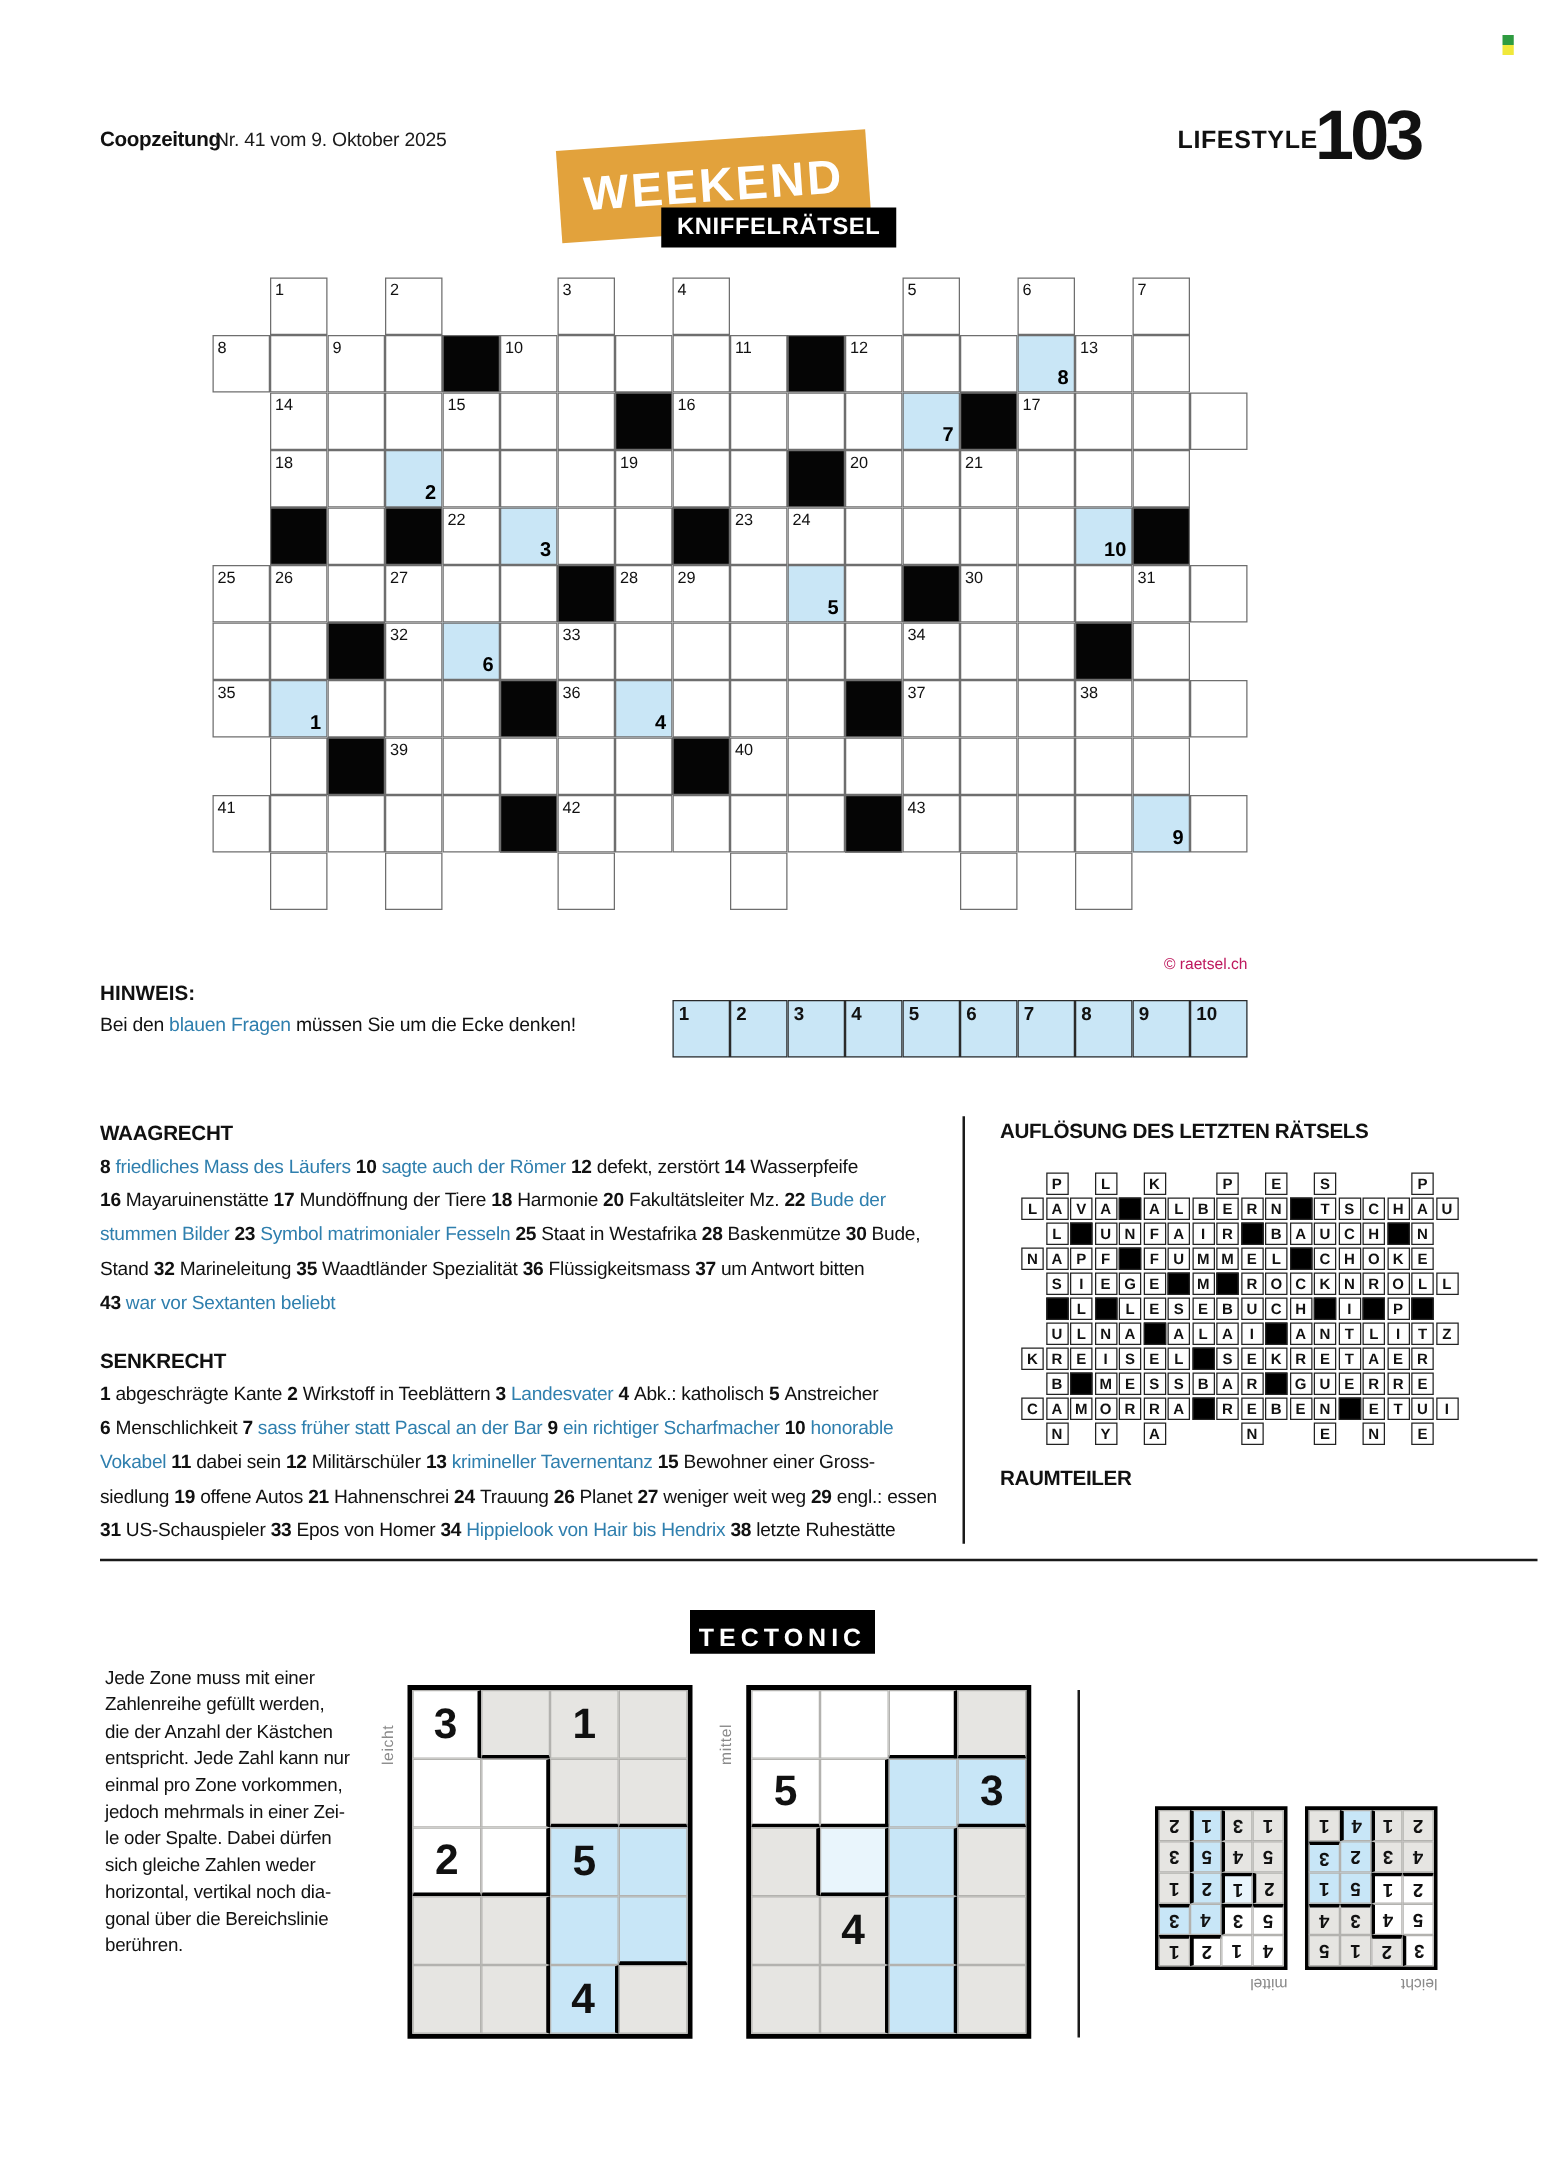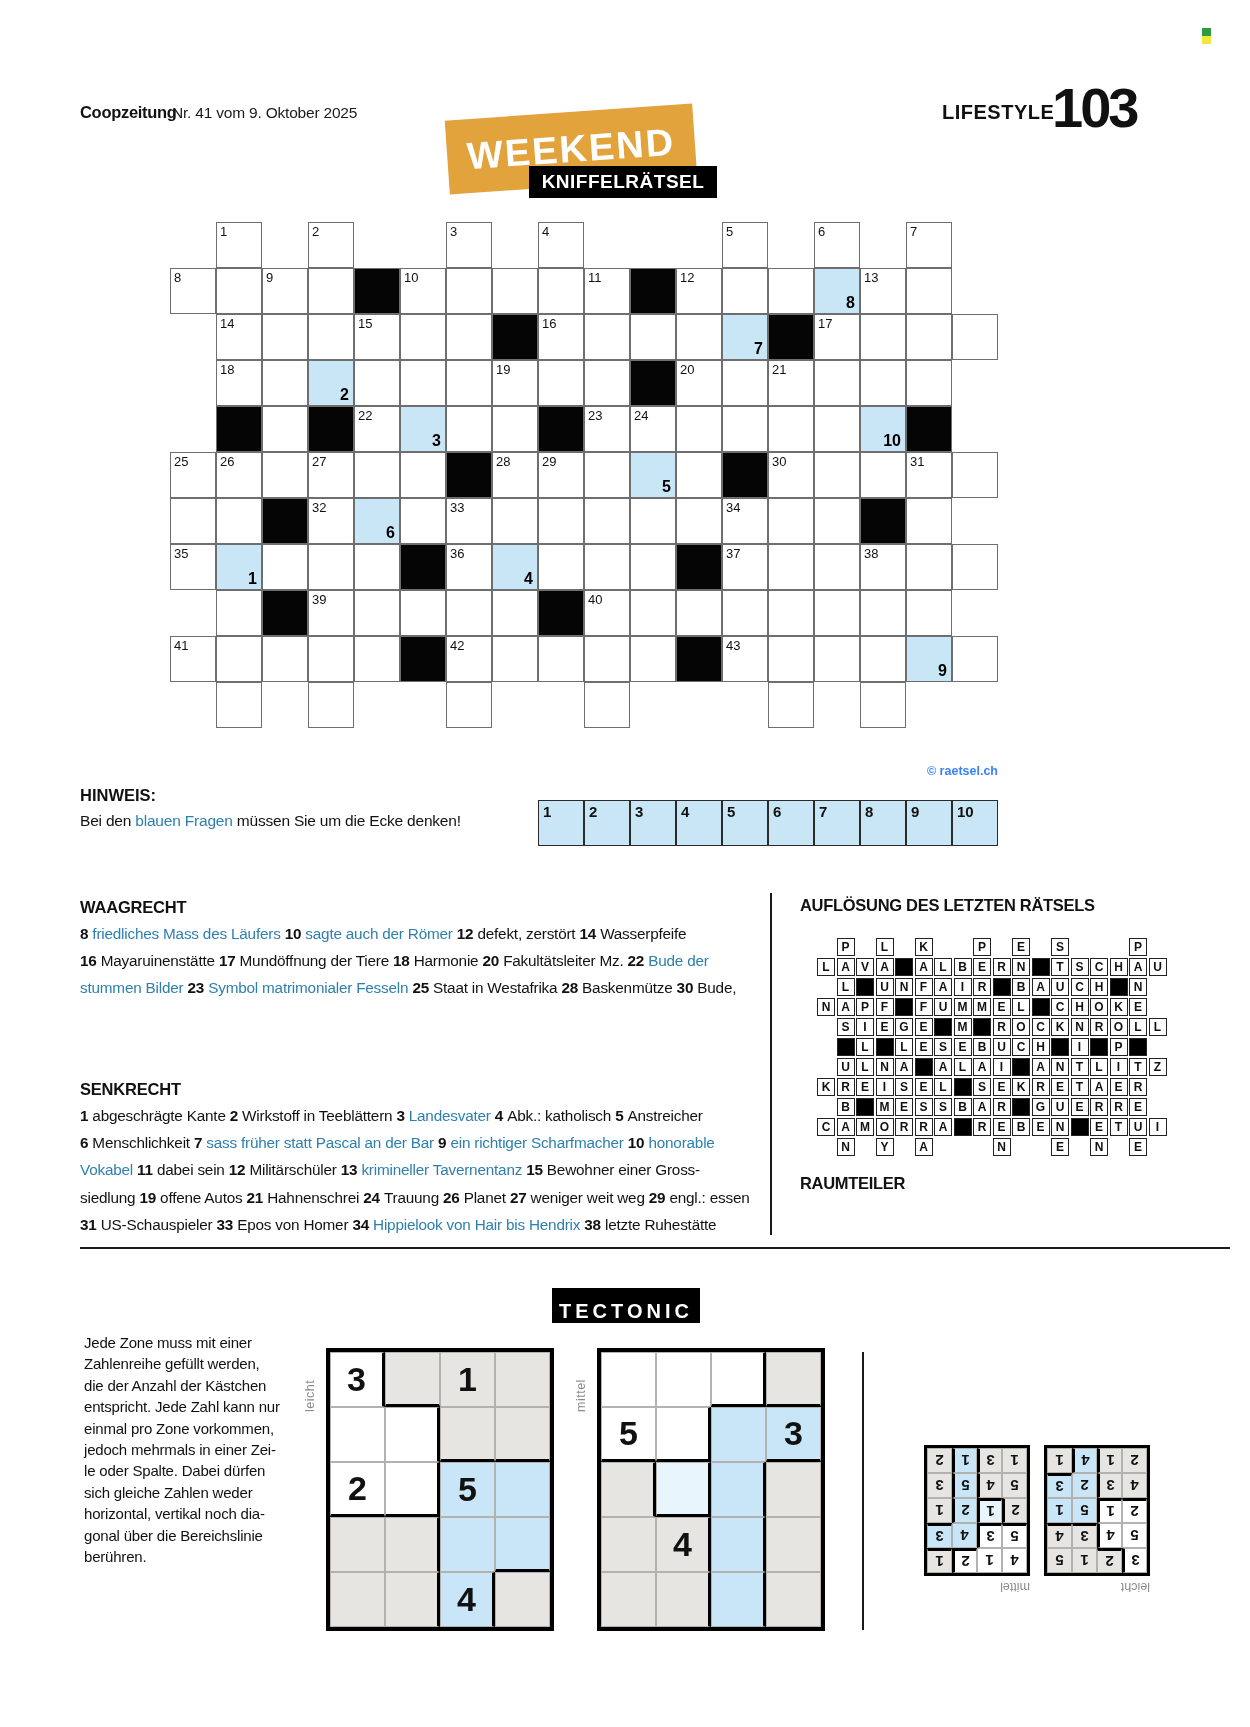--- a/index.html
+++ b/index.html
@@ -16,21 +16,21 @@
   .weekend{background:#E2A23C;transform:rotate(-4deg);display:flex;align-items:center;justify-content:center;}
   .weekend span{color:#fff;font-weight:bold;font-size:38px;letter-spacing:2px;}
   .kniffel{background:#000;display:flex;align-items:center;justify-content:center;}
   .kniffel span{color:#fff;font-weight:bold;font-size:19px;letter-spacing:0.5px;}
   
   .cell{position:absolute;width:46px;height:46px;box-sizing:border-box;border:1px solid #6e6e6e;background:#fff;}
   .cell.b{background:#050505;}
   .cell.u{background:#c9e6f6;}
   .cnum{position:absolute;top:1px;left:3px;font-size:13px;color:#111;}
   .cmark{position:absolute;bottom:1px;right:4px;font-size:16px;font-weight:bold;color:#000;}
-  .copyright{font-size:12.5px;color:#3b82f6;font-weight:bold;}
+  .copyright{font-size:12.5px;color:#be185d;}
   
   .hint-title{font-weight:bold;font-size:16.5px;}
   .hint-body{font-size:15.5px;letter-spacing:-0.2px;}
   .bluetext{color:#2f7fae;}
   .strip-cell{position:absolute;width:46px;height:46px;box-sizing:border-box;border:1.5px solid #2a2a2a;background:#c9e6f6;}
   .strip-cell span{position:absolute;top:2px;left:4px;font-weight:bold;font-size:15px;}
   
   .clue-head{font-weight:bold;font-size:16.5px;letter-spacing:-0.2px;}
   .clue-line{font-size:15.3px;line-height:27.2px;letter-spacing:-0.2px;white-space:nowrap;}
   .cn{font-weight:bold;color:#111;}
@@ -394,20 +394,22 @@
       <div class="strip-cell" style="left: 952px; top: 800px;">
         <span>10</span>
       </div>
     </div>
 
   <div class="abs clue-head" style="left:80px;top:898px;">WAAGRECHT</div>
   <div id="across" class="abs" style="left:80px;top:920px;">
       <div class="clue-line"><span class="cn">8 </span><span class="cb">friedliches Mass des Läufers </span><span class="cn">10 </span><span class="cb">sagte auch der Römer </span><span class="cn">12 </span><span class="cp">defekt, zerstört </span><span class="cn">14 </span><span class="cp">Wasserpfeife</span></div>
       <div class="clue-line"><span class="cn">16 </span><span class="cp">Mayaruinenstätte </span><span class="cn">17 </span><span class="cp">Mundöffnung der Tiere </span><span class="cn">18 </span><span class="cp">Harmonie </span><span class="cn">20 </span><span class="cp">Fakultätsleiter Mz. </span><span class="cn">22 </span><span class="cb">Bude der</span></div>
       <div class="clue-line"><span class="cb">stummen Bilder </span><span class="cn">23 </span><span class="cb">Symbol matrimonialer Fesseln </span><span class="cn">25 </span><span class="cp">Staat in Westafrika </span><span class="cn">28 </span><span class="cp">Baskenmütze </span><span class="cn">30 </span><span class="cp">Bude,</span></div>
+      <div class="clue-line"><span class="cp">Stand </span><span class="cn">32 </span><span class="cp">Marineleitung </span><span class="cn">35 </span><span class="cp">Waadtländer Spezialität </span><span class="cn">36 </span><span class="cp">Flüssigkeitsmass </span><span class="cn">37 </span><span class="cp">um Antwort bitten</span></div>
+      <div class="clue-line"><span class="cn">43 </span><span class="cb">war vor Sextanten beliebt</span></div>
     </div>
   <div class="abs clue-head" style="left:80px;top:1080px;">SENKRECHT</div>
   <div id="down" class="abs" style="left:80px;top:1102px;">
       <div class="clue-line"><span class="cn">1 </span><span class="cp">abgeschrägte Kante </span><span class="cn">2 </span><span class="cp">Wirkstoff in Teeblättern </span><span class="cn">3 </span><span class="cb">Landesvater </span><span class="cn">4 </span><span class="cp">Abk.: katholisch </span><span class="cn">5 </span><span class="cp">Anstreicher</span></div>
       <div class="clue-line"><span class="cn">6 </span><span class="cp">Menschlichkeit </span><span class="cn">7 </span><span class="cb">sass früher statt Pascal an der Bar </span><span class="cn">9 </span><span class="cb">ein richtiger Scharfmacher </span><span class="cn">10 </span><span class="cb">honorable</span></div>
       <div class="clue-line"><span class="cb">Vokabel </span><span class="cn">11 </span><span class="cp">dabei sein </span><span class="cn">12 </span><span class="cp">Militärschüler </span><span class="cn">13 </span><span class="cb">krimineller Tavernentanz </span><span class="cn">15 </span><span class="cp">Bewohner einer Gross-</span></div>
       <div class="clue-line"><span class="cp">siedlung </span><span class="cn">19 </span><span class="cp">offene Autos </span><span class="cn">21 </span><span class="cp">Hahnenschrei </span><span class="cn">24 </span><span class="cp">Trauung </span><span class="cn">26 </span><span class="cp">Planet </span><span class="cn">27 </span><span class="cp">weniger weit weg </span><span class="cn">29 </span><span class="cp">engl.: essen</span></div>
       <div class="clue-line"><span class="cn">31 </span><span class="cp">US-Schauspieler </span><span class="cn">33 </span><span class="cp">Epos von Homer </span><span class="cn">34 </span><span class="cb">Hippielook von Hair bis Hendrix </span><span class="cn">38 </span><span class="cp">letzte Ruhestätte</span></div>
     </div>
 

